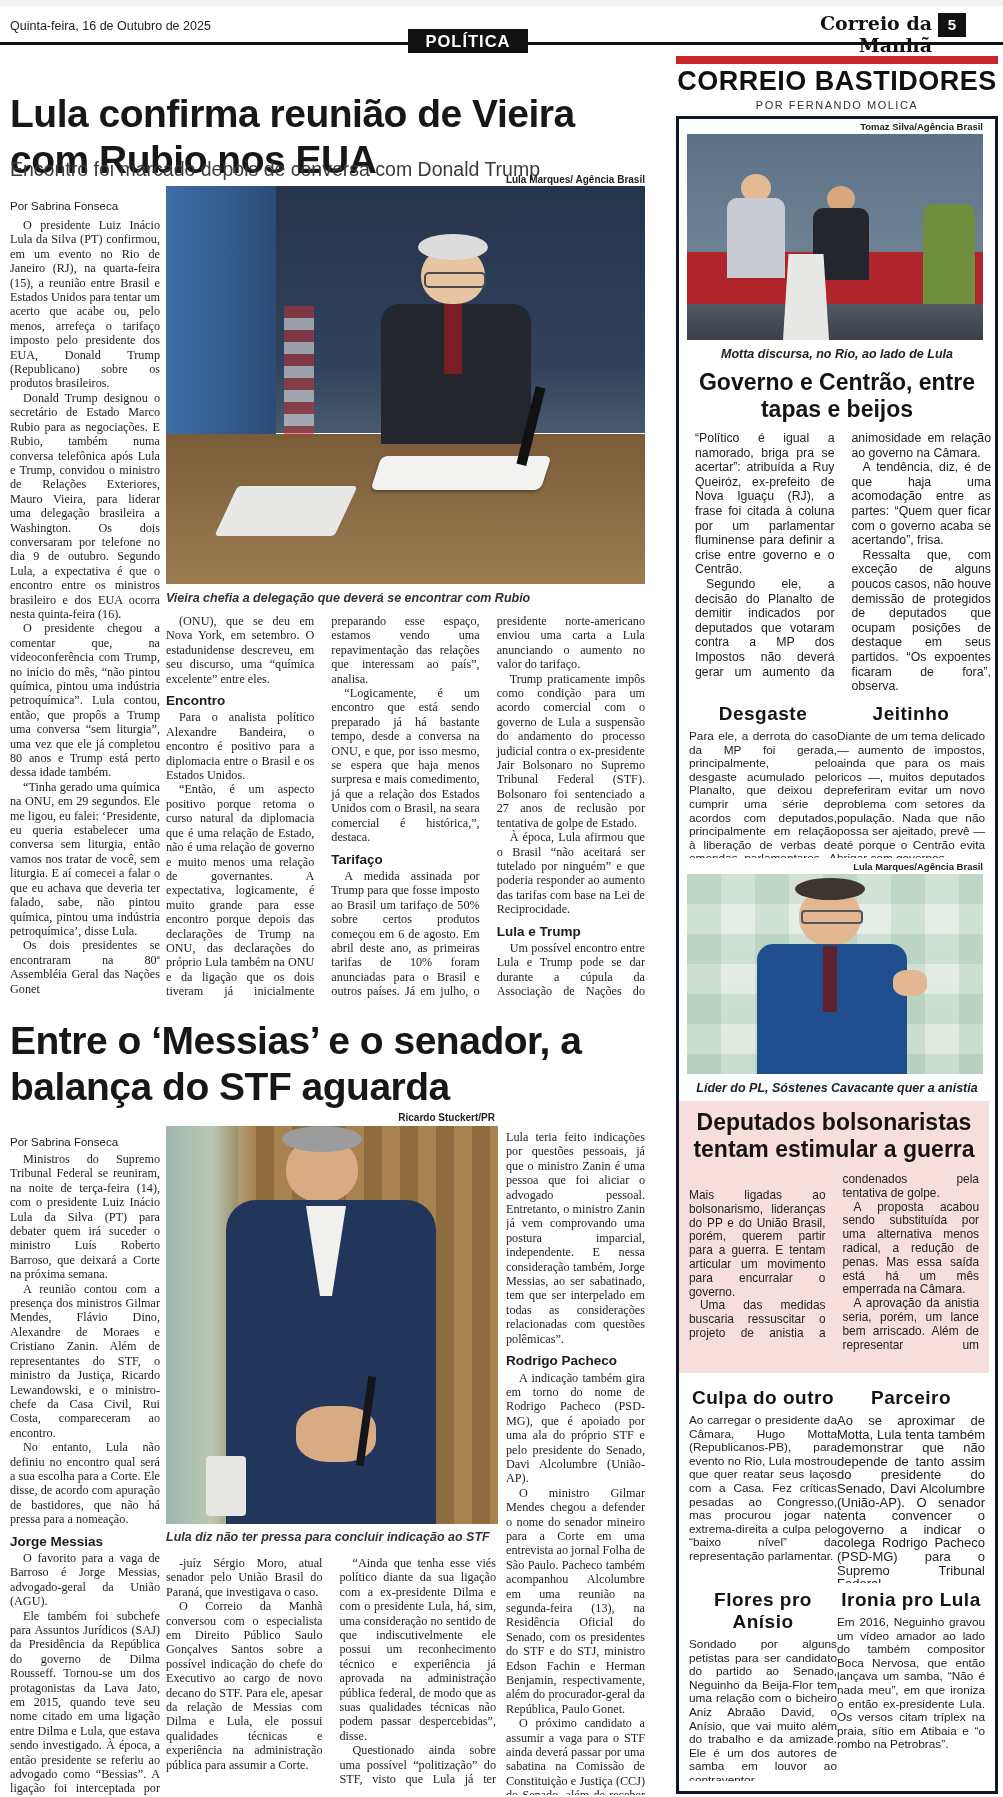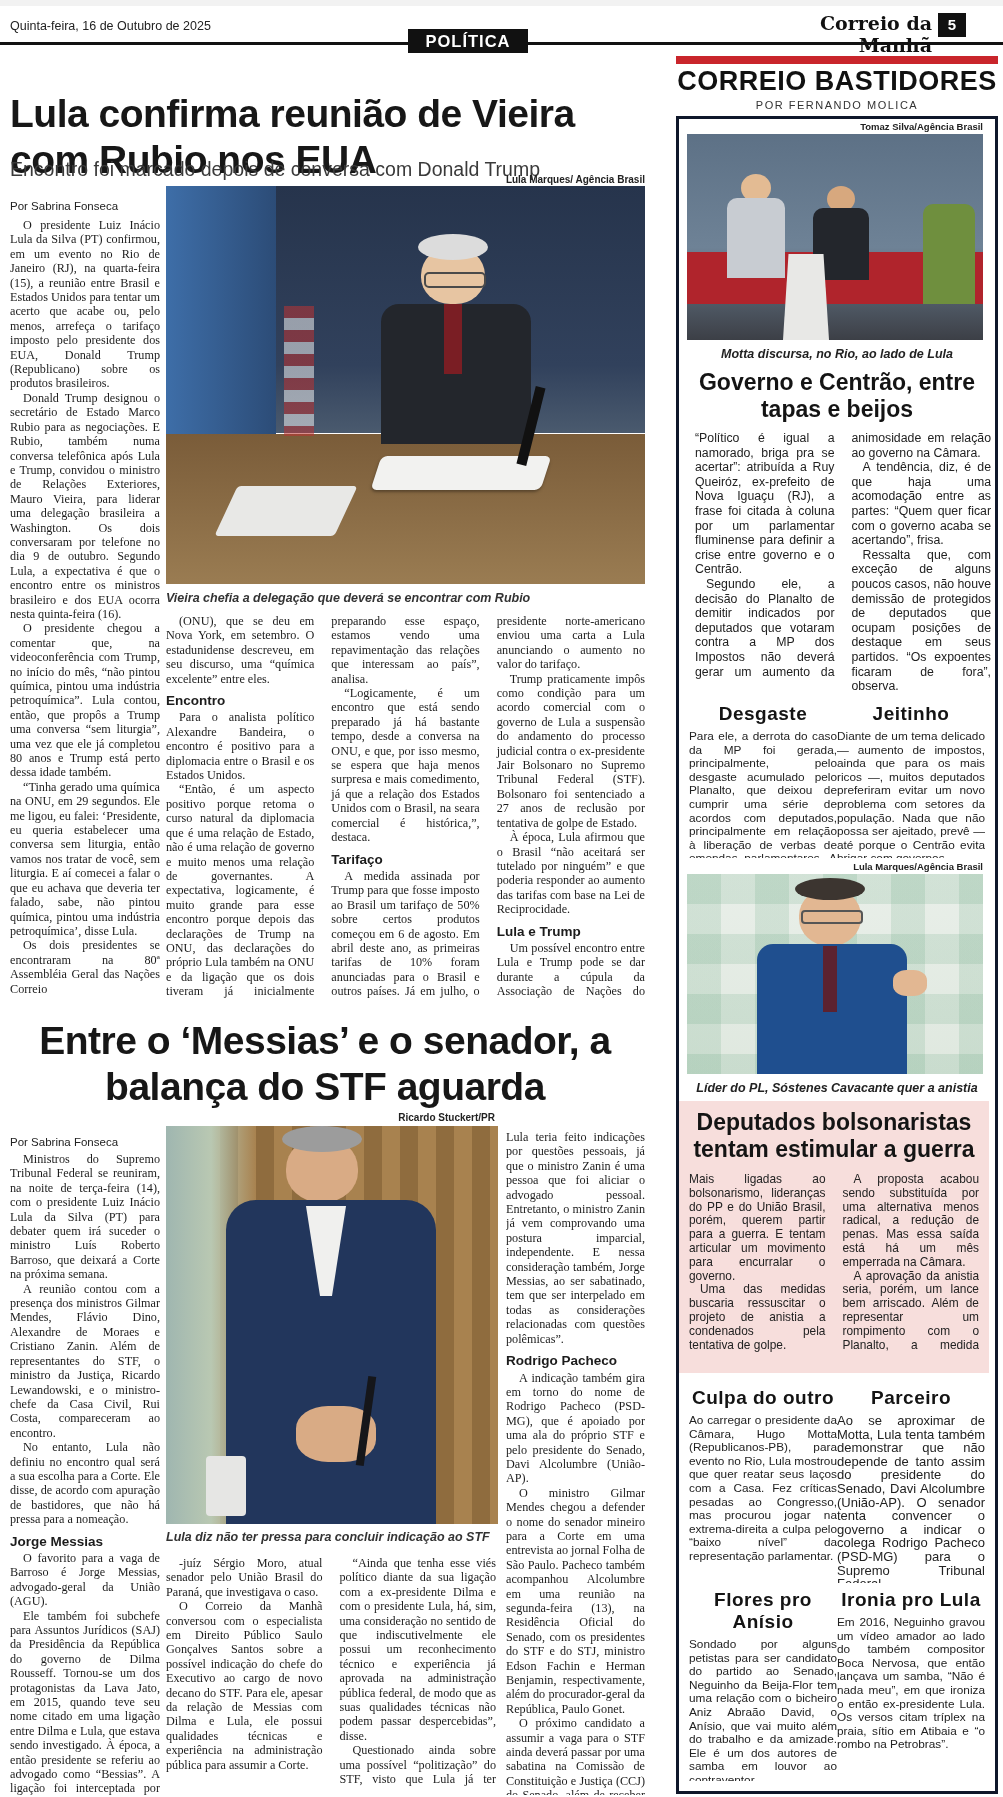--- a/index.html
+++ b/index.html
@@ -89,38 +89,38 @@
     <div class="ph-shape" style="left:360px;top:200px;width:10px;height:80px;background:#111;transform:rotate(14deg);"></div>
     <div class="ph-shape" style="left:60px;top:300px;width:120px;height:50px;border-radius:4px;background:#e8e8e6;transform:skewX(-25deg);"></div>
   </div>
   <div class="abs caption" style="left:166px;top:591px;width:470px;">Vieira chefia a delegação que deverá se encontrar com Rubio</div>
 
   <div class="abs body" style="left:10px;top:218px;width:150px;height:786px;">
     <p>O presidente Luiz Inácio Lula da Silva (PT) confirmou, em um evento no Rio de Janeiro (RJ), na quarta-feira (15), a reunião entre Brasil e Estados Unidos para tentar um acerto que acabe ou, pelo menos, arrefeça o tarifaço imposto pelo presidente dos EUA, Donald Trump (Republicano) sobre os produtos brasileiros.</p>
     <p>Donald Trump designou o secretário de Estado Marco Rubio para as negociações. E Rubio, também numa conversa telefônica após Lula e Trump, convidou o ministro de Relações Exteriores, Mauro Vieira, para liderar uma delegação brasileira a Washington. Os dois conversaram por telefone no dia 9 de outubro. Segundo Lula, a expectativa é que o encontro entre os ministros brasileiro e dos EUA ocorra nesta quinta-feira (16).</p>
     <p>O presidente chegou a comentar que, na videoconferência com Trump, no início do mês, “não pintou química, pintou uma indústria petroquímica”. Lula contou, então, que propôs a Trump uma conversa “sem liturgia”, uma vez que ele já completou 80 anos e Trump está perto dessa idade também.</p>
     <p>“Tinha gerado uma química na ONU, em 29 segundos. Ele me ligou, eu falei: ‘Presidente, eu queria estabelecer uma conversa sem liturgia, então vamos nos tratar de você, sem liturgia. E aí comecei a falar o que eu achava que deveria ter falado, sabe, não pintou química, pintou uma indústria petroquímica’, disse Lula.</p>
-    <p>Os dois presidentes se encontraram na 80ª Assembléia Geral das Nações Correio</p>
+    <p>Os dois presidentes se encontraram na 80ª Assembléia Geral das Nações Gonet</p>
   </div>
 
   <div class="abs body cols3" style="left:166px;top:614px;width:479px;height:390px;">
     <p>(ONU), que se deu em Nova York, em setembro. O estadunidense descreveu, em seu discurso, uma “química excelente” entre eles.</p>
     <div class="subhead">Encontro</div>
     <p>Para o analista político Alexandre Bandeira, o encontro é positivo para a diplomacia entre o Brasil e os Estados Unidos.</p>
     <p>“Então, é um aspecto positivo porque retoma o curso natural da diplomacia que é uma relação de Estado, não é uma relação de governo e muito menos uma relação de governantes. A expectativa, logicamente, é muito grande para esse encontro porque depois das declarações de Trump na ONU, das declarações do próprio Lula também na ONU e da ligação que os dois tiveram já inicialmente preparando esse espaço, estamos vendo uma repavimentação das relações que interessam ao país”, analisa.</p>
     <p>“Logicamente, é um encontro que está sendo preparado já há bastante tempo, desde a conversa na ONU, e que, por isso mesmo, se espera que haja menos surpresa e mais comedimento, já que a relação dos Estados Unidos com o Brasil, na seara comercial é histórica,”, destaca.</p>
     <div class="subhead">Tarifaço</div>
     <p>A medida assinada por Trump para que fosse imposto ao Brasil um tarifaço de 50% sobre certos produtos começou em 6 de agosto. Em abril deste ano, as primeiras tarifas de 10% foram anunciadas para o Brasil e outros países. Já em julho, o presidente norte-americano enviou uma carta a Lula anunciando o aumento no valor do tarifaço.</p>
     <p>Trump praticamente impôs como condição para um acordo comercial com o governo de Lula a suspensão do andamento do processo judicial contra o ex-presidente Jair Bolsonaro no Supremo Tribunal Federal (STF). Bolsonaro foi sentenciado a 27 anos de reclusão por tentativa de golpe de Estado.</p>
     <p>À época, Lula afirmou que o Brasil “não aceitará ser tutelado por ninguém” e que poderia responder ao aumento das tarifas com base na Lei de Reciprocidade.</p>
     <div class="subhead">Lula e Trump</div>
     <p>Um possível encontro entre Lula e Trump pode se dar durante a cúpula da Associação de Nações do Sudeste Asiático (Asean), na Malásia, entre dias 26 a 28 de outubro. O encontro entre o chanceler brasileiro e Rubio também poderá destravar o encontro entre os dois mandatários.</p>
   </div>
 
-  <div class="abs headline" style="left:10px;top:1018px;width:630px;text-align:center;">Entre o ‘Messias’ e o senador, a balança do STF aguarda</div>
+  <div class="abs headline" style="left:10px;top:1018px;width:630px;">Entre o ‘Messias’ e o senador, a balança do STF aguarda</div>
   <div class="abs credit" style="left:250px;top:1112px;width:245px;">Ricardo Stuckert/PR</div>
   <div class="abs byline" style="left:10px;top:1136px;">Por Sabrina Fonseca</div>
 
   <div class="abs photo" style="left:166px;top:1126px;width:332px;height:398px;background:repeating-linear-gradient(90deg,#a8824f 0 18px,#8f6c3e 18px 36px);">
     <div class="ph-shape" style="left:0;top:0;width:90px;height:398px;background:linear-gradient(90deg,#9fb6b0,#b9c8b2,#a8824f00);"></div>
     <div class="ph-shape" style="left:120px;top:10px;width:72px;height:66px;border-radius:50% 50% 46% 46%;background:#d9ab85;"></div>
     <div class="ph-shape" style="left:116px;top:0;width:80px;height:26px;border-radius:50%;background:#9c9c9c;"></div>
     <div class="ph-shape" style="left:60px;top:74px;width:210px;height:324px;border-radius:30px 30px 0 0;background:#22365c;"></div>
     <div class="ph-shape" style="left:140px;top:80px;width:40px;height:90px;background:#f0f0ee;clip-path:polygon(0 0,100% 0,65% 100%,35% 100%);"></div>
     <div class="ph-shape" style="left:130px;top:280px;width:80px;height:56px;border-radius:40%;background:#d9ab85;"></div>
@@ -202,21 +202,21 @@
       <div class="ph-shape" style="left:114px;top:36px;width:58px;height:10px;border:2px solid #555;border-radius:4px;"></div>
       <div class="ph-shape" style="left:70px;top:70px;width:150px;height:130px;border-radius:16px 16px 0 0;background:#1f4f8f;"></div>
       <div class="ph-shape" style="left:136px;top:72px;width:14px;height:66px;background:#5c2230;"></div>
       <div class="ph-shape" style="left:206px;top:96px;width:34px;height:26px;border-radius:40%;background:#e2b792;"></div>
     </div>
     <div class="abs sb-caption" style="left:10px;top:962px;width:296px;">Líder do PL, Sóstenes Cavacante quer a anistia</div>
 
     <div class="abs pinkblock" style="left:0;top:982px;width:310px;height:272px;">
       <div class="abs sb-h" style="left:5px;top:8px;width:300px;">Deputados bolsonaristas tentam estimular a guerra</div>
       <div class="abs sb-text cols2" style="left:10px;top:72px;width:290px;height:192px;font-size:11.9px;line-height:13.8px;">
-        <p style="text-indent:0;">Mais ligadas ao bolsonarismo, lideranças do PP e do União Brasil, porém, querem partir para a guerra. E tentam articular um movimento para encurralar o governo.</p>
+        <p style="text-indent:0;margin-top:16px;">Mais ligadas ao bolsonarismo, lideranças do PP e do União Brasil, porém, querem partir para a guerra. E tentam articular um movimento para encurralar o governo.</p>
         <p>Uma das medidas buscaria ressuscitar o projeto de anistia a condenados pela tentativa de golpe.</p>
         <p>A proposta acabou sendo substituída por uma alternativa menos radical, a redução de penas. Mas essa saída está há um mês emperrada na Câmara.</p>
         <p>A aprovação da anistia seria, porém, um lance bem arriscado. Além de representar um rompimento com o Planalto, a medida correria o risco de ser barrada pelo Senado, como ocorreu no caso da PEC da Blindagem.</p>
       </div>
     </div>
 
     <div class="abs mini-row" style="left:10px;top:1268px;width:296px;height:196px;">
       <div class="mini-col">
         <div class="mini-h">Culpa do outro</div>
         <div class="sb-text" style="height:172px;font-size:11.8px;line-height:13.6px;">Ao carregar o presidente da Câmara, Hugo Motta (Republicanos-PB), para evento no Rio, Lula mostrou que quer reatar seus laços com a Casa. Fez críticas pesadas ao Congresso, mas procurou jogar na extrema-direita a culpa pelo “baixo nível” da representação parlamentar.</div>

